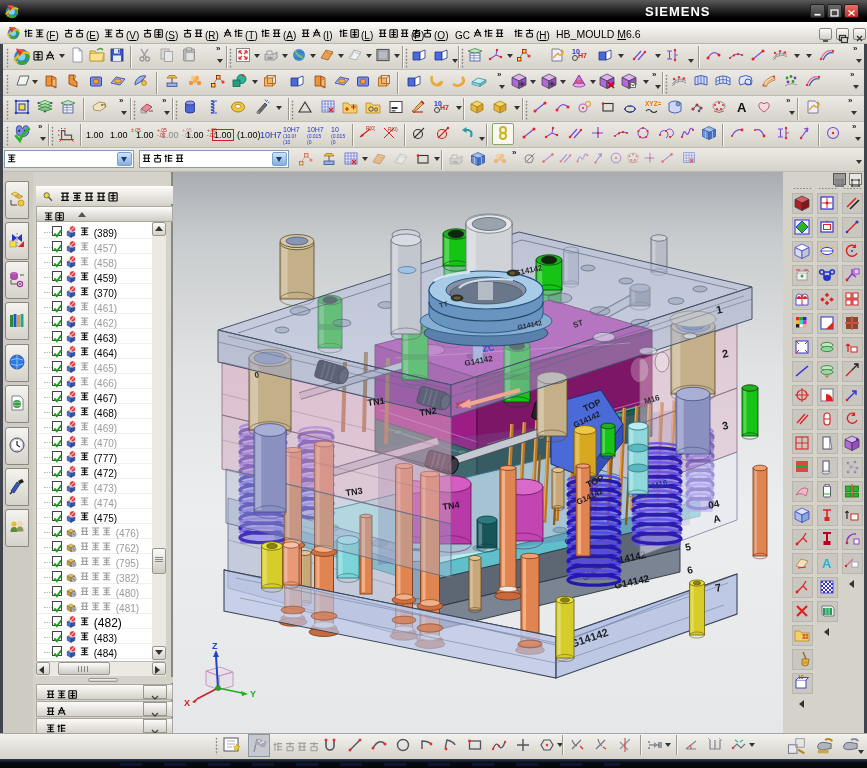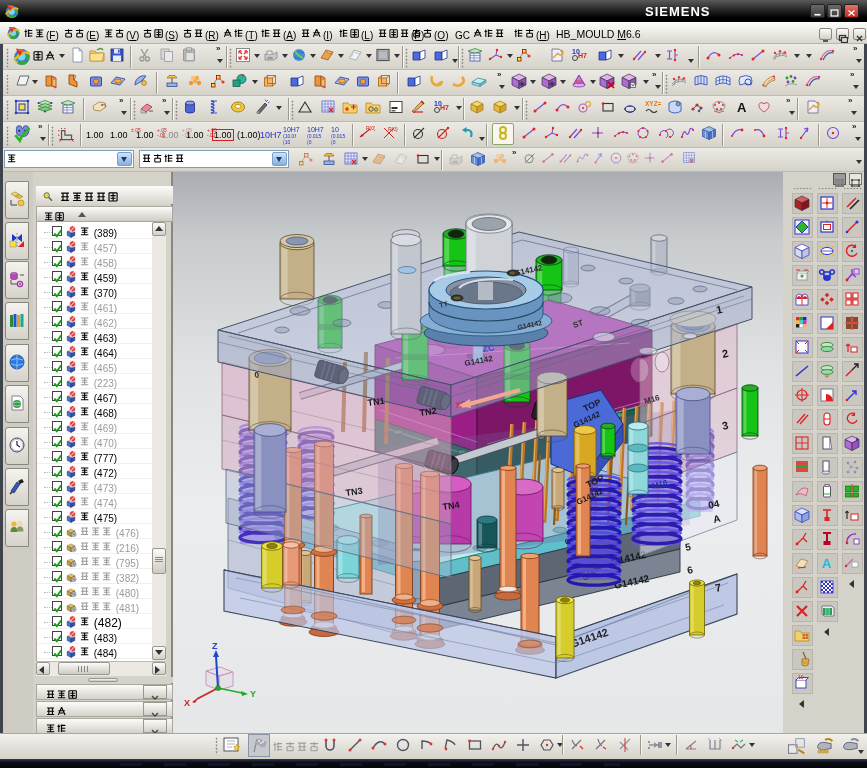--- a/index.html
+++ b/index.html
@@ -1153,21 +1153,21 @@
 <div class="abs" style="left:64px;top:375px;width:14px;height:14px"><svg width="14" height="14" viewBox="0 0 16 18">
         <polygon points="8,6 13,8.5 8,11 3,8.5" fill="#7aa0e8" stroke="#224" stroke-width=".5"></polygon>
         <polygon points="3,8.5 8,11 8,16 3,13.5" fill="#4a74d8" stroke="#224" stroke-width=".5"></polygon>
         <polygon points="8,11 13,8.5 13,13.5 8,16" fill="#2a54b8" stroke="#224" stroke-width=".5"></polygon>
         <circle cx="10" cy="5" r="4" fill="#e03a3a"></circle>
         <circle cx="10" cy="5" r="4" fill="none" stroke="#fff" stroke-width="1"></circle>
         <path d="M7.2 7.8 L12.8 2.2" stroke="#fff" stroke-width="1.2"></path>
       </svg></div>
 <div class="abs" style="left:80px;top:376px;font-size:10px;color:#9a9a9a"><svg class="cj" width="11" height="12" viewBox="0 0 11 12" style="vertical-align:-1px">
         <path d="M0.9 2.0L8.3 2.0M1.8 4.3L7.4 4.3M1.8 6.3L7.4 6.3M0.9 8.7L8.3 8.7M4.6 2.0L4.6 8.7" stroke="#9a9a9a" stroke-width="1.05" fill="none"></path>
-      </svg> <span style="font-size:10px">(223)</span></div>
+      </svg> <span style="font-size:10px">(466)</span></div>
 <div class="abs" style="left:37px;top:389px;width:115px;height:15px;border-bottom:1px solid #f0f0f0"></div>
 <div class="abs" style="left:44px;top:397px;width:8px;border-top:1px dotted #bbb"></div>
 <div class="abs" style="left:52px;top:391px;width:10px;height:10px;background:#fff;border:1.2px solid #444"></div>
 <div class="abs" style="left:52px;top:390px;width:11px;height:11px"><svg width="11" height="11" viewBox="0 0 12 12">
         <path d="M2.5 6 l2.8 3 L10 2.6" fill="none" stroke="#18a018" stroke-width="2"></path>
       </svg></div>
 <div class="abs" style="left:64px;top:390px;width:14px;height:14px"><svg width="14" height="14" viewBox="0 0 16 18">
         <polygon points="8,6 13,8.5 8,11 3,8.5" fill="#7aa0e8" stroke="#224" stroke-width=".5"></polygon>
         <polygon points="3,8.5 8,11 8,16 3,13.5" fill="#4a74d8" stroke="#224" stroke-width=".5"></polygon>
         <polygon points="8,11 13,8.5 13,13.5 8,16" fill="#2a54b8" stroke="#224" stroke-width=".5"></polygon>
@@ -1338,21 +1338,21 @@
       </svg></div>
 <div class="abs" style="left:64px;top:540px;width:14px;height:14px"><svg width="14" height="14" viewBox="0 0 16 18">
         <polygon points="8,5 13,7.5 8,10 3,7.5" fill="#e8c05a" stroke="#553" stroke-width=".5"></polygon>
         <polygon points="3,7.5 8,10 8,15 3,12.5" fill="#c89a3a" stroke="#553" stroke-width=".5"></polygon>
         <polygon points="8,10 13,7.5 13,12.5 8,15" fill="#b0822a" stroke="#553" stroke-width=".5"></polygon>
         <circle cx="11.5" cy="12" r="3.2" fill="#b8b8c8" stroke="#666" stroke-width=".5"></circle>
         <path d="M10 11 l3 2" stroke="#444" stroke-width=".8"></path>
       </svg></div>
 <div class="abs" style="left:80px;top:541px;font-size:10px;color:#9a9a9a"><svg class="cj" width="33" height="12" viewBox="0 0 33 12" style="vertical-align:-1px">
         <path d="M1.1 2.0L8.1 2.0M1.1 5.2L8.1 5.2M1.1 8.5L8.1 8.5M2.8 2.0L2.8 8.5M6.4 2.0L6.4 8.5M11.9 2.0L19.3 2.0M12.8 4.3L18.4 4.3M12.8 6.3L18.4 6.3M11.9 8.7L19.3 8.7M15.6 2.0L15.6 8.7M22.9 2.0L30.3 2.0M23.8 4.3L29.4 4.3M23.8 6.3L29.4 6.3M22.9 8.7L30.3 8.7M26.6 2.0L26.6 8.7" stroke="#9a9a9a" stroke-width="1.05" fill="none"></path>
-      </svg> <span style="font-size:10px">(216)</span></div>
+      </svg> <span style="font-size:10px">(762)</span></div>
 <div class="abs" style="left:37px;top:554px;width:115px;height:15px;border-bottom:1px solid #f0f0f0"></div>
 <div class="abs" style="left:44px;top:562px;width:8px;border-top:1px dotted #bbb"></div>
 <div class="abs" style="left:52px;top:556px;width:10px;height:10px;background:#fff;border:1.2px solid #444"></div>
 <div class="abs" style="left:52px;top:555px;width:11px;height:11px"><svg width="11" height="11" viewBox="0 0 12 12">
         <path d="M2.5 6 l2.8 3 L10 2.6" fill="none" stroke="#18a018" stroke-width="2"></path>
       </svg></div>
 <div class="abs" style="left:64px;top:555px;width:14px;height:14px"><svg width="14" height="14" viewBox="0 0 16 18">
         <polygon points="8,5 13,7.5 8,10 3,7.5" fill="#e8c05a" stroke="#553" stroke-width=".5"></polygon>
         <polygon points="3,7.5 8,10 8,15 3,12.5" fill="#c89a3a" stroke="#553" stroke-width=".5"></polygon>
         <polygon points="8,10 13,7.5 13,12.5 8,15" fill="#b0822a" stroke="#553" stroke-width=".5"></polygon>

